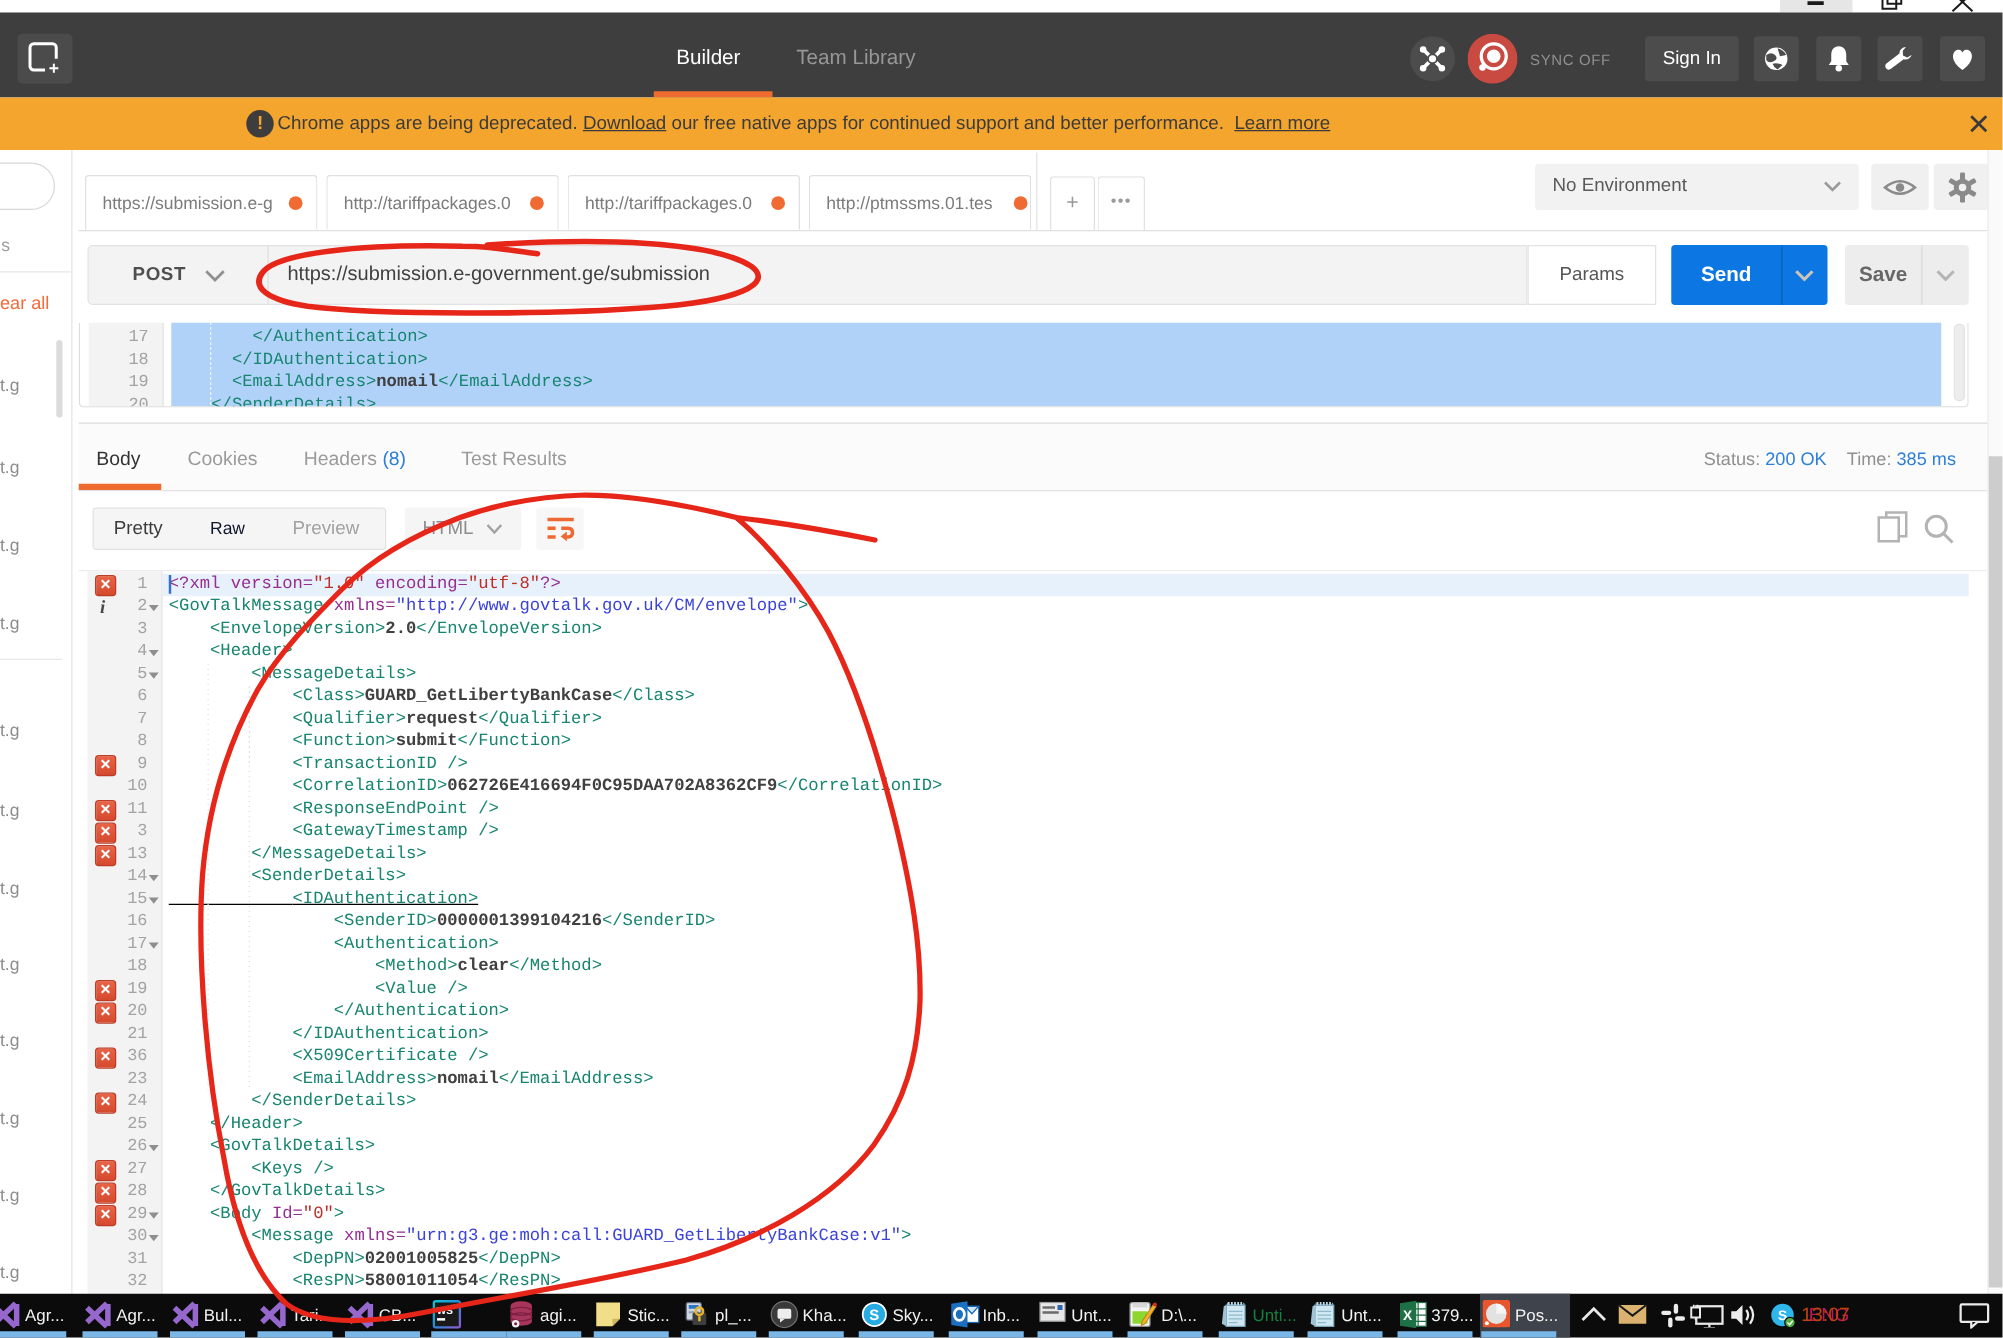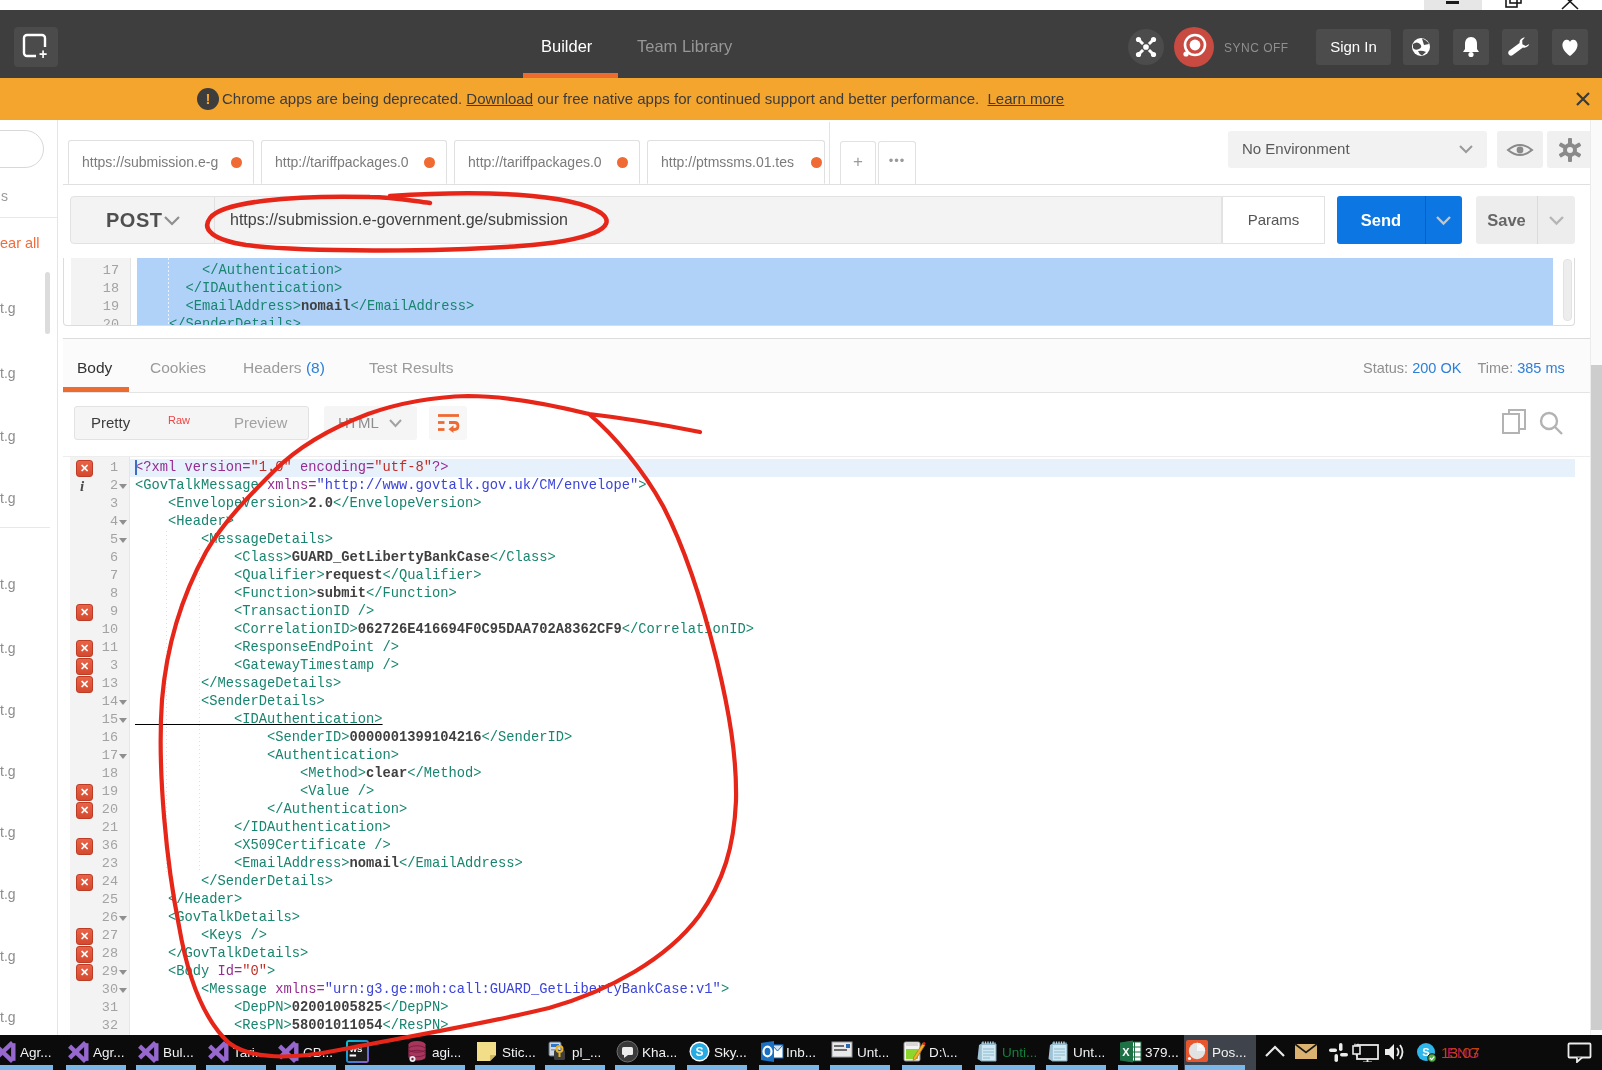--- a/index.html
+++ b/index.html
@@ -147,21 +147,21 @@
  <g>
   <rect x="12" y="2" width="4" height="24" rx="1"></rect>
   <rect x="12" y="2" width="4" height="24" rx="1" transform="rotate(60 14 14)"></rect>
   <rect x="12" y="2" width="4" height="24" rx="1" transform="rotate(-60 14 14)"></rect>
  </g>
  </g>
  <circle cx="14" cy="14" r="3" fill="#f0f0f0"></circle>
 </svg>
 
 <div class="abs" style="left:70px;top:196px;width:1152px;height:48px;background:#f3f3f3;border:1px solid #e2e2e2;border-radius:4px 0 0 4px;box-sizing:border-box;"></div>
-<div class="abs" style="left:106px;top:196px;height:48px;line-height:48px;font-size:20px;font-weight:bold;letter-spacing:0.5px;color:#4f4f4f;">POST</div>
+<div class="abs" style="left:106px;top:196px;height:48px;line-height:48px;font-size:15px;font-weight:bold;letter-spacing:0.5px;color:#4f4f4f;">POST</div>
 <svg class="abs" style="left:163px;top:215px;" width="18" height="11" viewBox="0 0 18 11">
     <path d="M2 2 L9 9 L16 2" stroke="#8f8f8f" stroke-width="2.2" fill="none"></path>
   </svg>
 <div class="abs" style="left:214px;top:197px;width:1px;height:46px;background:#e0e0e0;"></div>
 <div class="abs" style="left:230px;top:196px;height:48px;line-height:48px;font-size:16px;color:#414141;">https://submission.e-government.ge/submission</div>
 <div class="abs" style="left:1222px;top:196px;width:103px;height:48px;background:#fff;border:1px solid #e2e2e2;box-sizing:border-box;color:#555;font-size:15px;text-align:center;line-height:46px;">Params</div>
 <div class="abs" style="left:1337px;top:196px;width:125px;height:48px;background:#0c76e3;border-radius:3px;"></div>
 <div class="abs" style="left:1337px;top:196px;width:88px;height:48px;color:#fff;font-size:16.5px;font-weight:bold;text-align:center;line-height:48px;">Send</div>
 <div class="abs" style="left:1425px;top:196px;width:1px;height:48px;background:rgba(0,0,0,0.18);"></div>
 <svg class="abs" style="left:1435px;top:215px;" width="17" height="11" viewBox="0 0 17 11">
@@ -195,21 +195,21 @@
 <div class="abs" style="left:63px;top:338px;width:1527px;height:55px;background:#fbfbfb;border-top:1px solid #dcdcdc;border-bottom:1px solid #e4e4e4;box-sizing:border-box;"></div>
 <div class="abs" style="left:77px;top:359px;font-size:15.5px;color:#333;">Body</div>
 <div class="abs" style="left:150px;top:359px;font-size:15.5px;color:#9b9b9b;">Cookies</div>
 <div class="abs" style="left:243px;top:359px;font-size:15.5px;color:#9b9b9b;">Headers <span style="color:#2d7fd8;">(8)</span></div>
 <div class="abs" style="left:369px;top:359px;font-size:15.5px;color:#9b9b9b;">Test Results</div>
 <div class="abs" style="left:63px;top:387px;width:66px;height:5px;background:#ee6b2f;"></div>
 <div class="abs" style="left:1363px;top:360px;font-size:14.5px;color:#8f8f8f;">Status: <span style="color:#2d7fd8;">200 OK</span>&nbsp;&nbsp;&nbsp;&nbsp;Time: <span style="color:#2d7fd8;">385 ms</span></div>
 
 <div class="abs" style="left:74px;top:406px;width:235px;height:34px;background:#f5f5f5;border:1px solid #e2e2e2;border-radius:3px;box-sizing:border-box;"></div>
 <div class="abs" style="left:91px;top:414px;font-size:15px;color:#3c3c3c;">Pretty</div>
-<div class="abs" style="left:168px;top:414px;font-size:11px;color:#ef4444;">Raw</div>
+<div class="abs" style="left:168px;top:414px;font-size:14px;color:#0f172a;">Raw</div>
 <div class="abs" style="left:234px;top:414px;font-size:15px;color:#a2a2a2;">Preview</div>
 <div class="abs" style="left:324px;top:406px;width:93px;height:34px;background:#f5f5f5;border-radius:3px;"></div>
 <div class="abs" style="left:338px;top:414px;font-size:15px;color:#8e8e8e;">HTML</div>
 <svg class="abs" style="left:388px;top:418px;" width="15" height="10" viewBox="0 0 15 10">
     <path d="M2 2 L7.5 8 L13 2" stroke="#a2a2a2" stroke-width="2" fill="none"></path>
   </svg>
 <div class="abs" style="left:429px;top:406px;width:38px;height:34px;background:#f7f7f7;border-radius:3px;"></div>
 <svg class="abs" style="left:437px;top:413px;" width="23" height="20" viewBox="0 0 23 20">
  <g stroke="#ef6a33" stroke-width="2.8" fill="none">
   <path d="M1 2.5 L22 2.5"></path>

